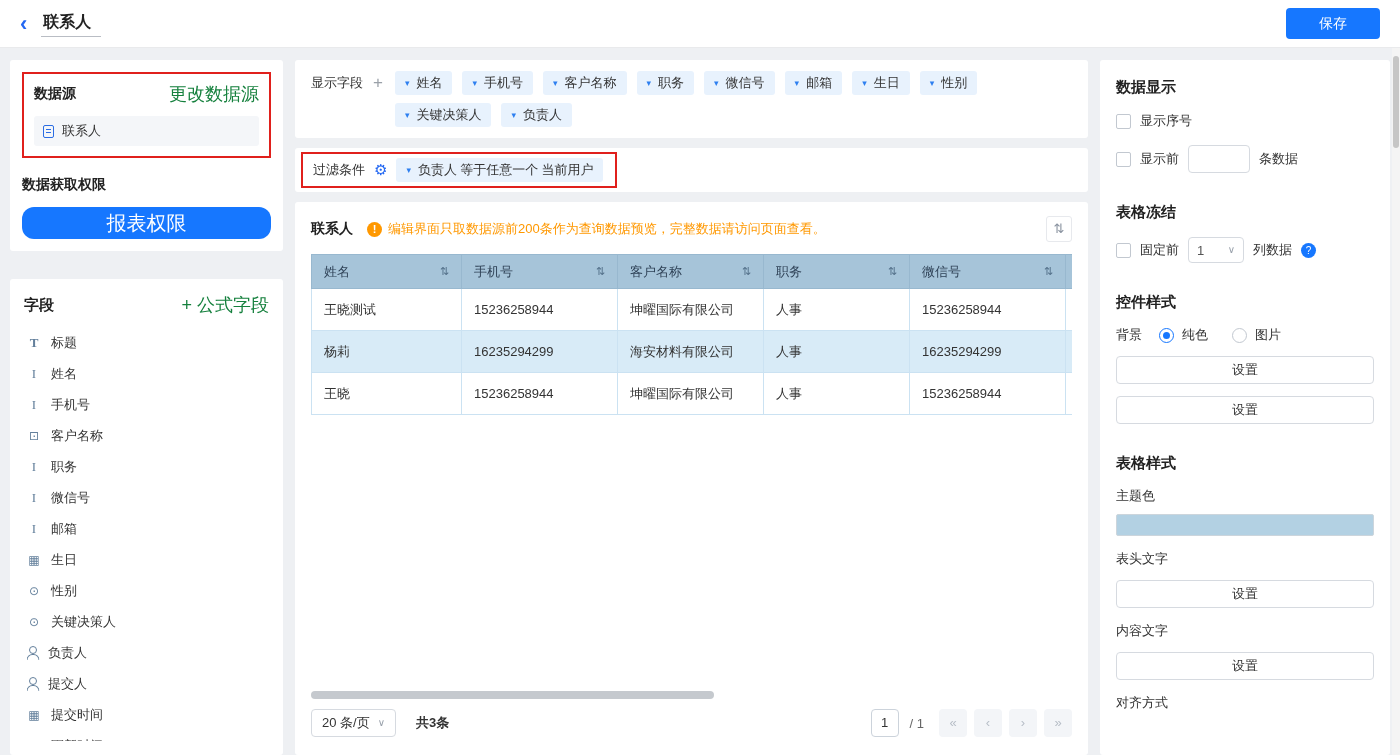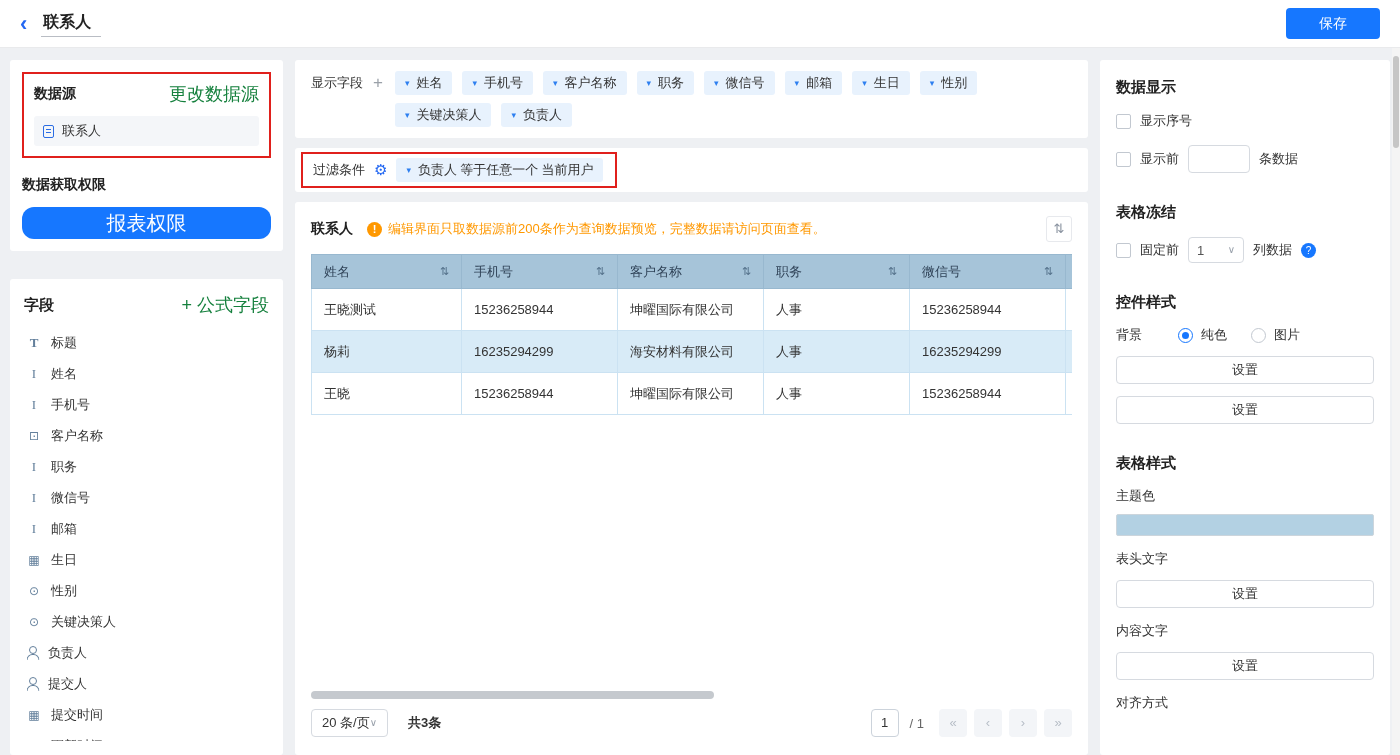--- a/index.html
+++ b/index.html
@@ -60,40 +60,40 @@
   table{border-collapse:collapse;table-layout:fixed;width:884px;}
   th{background:#a6c4d9;height:34px;font-size:13px;font-weight:normal;color:#2f4257;text-align:left;padding:0 12px;border:1px solid #98b8cf;}
   .th-inner{display:flex;align-items:center;justify-content:space-between;}
   .sort-arrows{color:#54718a;font-size:11px;cursor:pointer;}
   td{height:42px;background:#fff;border:1px solid #cbe2f2;padding:0 12px;color:#333;font-size:13px;overflow:hidden;white-space:nowrap;}
   tr.hl td{background:#d8ebf7;}
   .h-scrollbar{position:absolute;left:0;right:0;bottom:0;height:8px;cursor:pointer;}
   .h-thumb{width:53%;height:8px;border-radius:4px;background:#c5c9ce;cursor:pointer;}
 
   .pager{height:40px;display:flex;align-items:center;margin-top:4px;flex:none;}
-  .size-select{height:28px;border:1px solid #d6dae0;border-radius:4px;display:inline-flex;align-items:center;gap:0;padding:0 10px;cursor:pointer;}
+  .size-select{height:28px;border:1px solid #d6dae0;border-radius:4px;display:inline-flex;align-items:center;gap:8px;padding:0 10px;cursor:pointer;}
   .sel-caret{color:#98a0aa;font-size:10px;line-height:1;}
   .total{margin-left:20px;color:#333;font-weight:bold;}
   .pager-right{margin-left:auto;display:flex;align-items:center;gap:7px;}
   .page-box{width:28px;height:28px;border:1px solid #ccd3db;border-radius:4px;text-align:center;line-height:26px;color:#333;cursor:text;}
   .page-of{color:#666;margin:0 4px;}
   .pg-btns{display:inline-flex;gap:7px;margin-left:4px;}
   .pg-btn{width:28px;height:28px;background:#f3f5f8;border-radius:4px;color:#b7bec7;text-align:center;line-height:28px;font-size:13px;cursor:pointer;display:inline-block;}
 
   
   .right-panel{width:290px;padding:18px 16px;overflow:hidden;flex:none;}
   .rp-title{font-size:15px;font-weight:bold;color:#222;}
   .rp-title.mt{margin-top:30px;}
   .check-row{display:flex;align-items:center;gap:9px;margin-top:15px;color:#333;}
   .checkbox{width:15px;height:15px;border:1px solid #c2c8d0;border-radius:2px;background:#fff;cursor:pointer;flex:none;}
   .num-input{width:62px;height:28px;border:1px solid #d6dae0;border-radius:4px;background:#fff;cursor:text;}
   .mini-select{width:56px;height:26px;border:1px solid #d6dae0;border-radius:4px;display:inline-flex;align-items:center;justify-content:space-between;padding:0 8px;color:#555;cursor:pointer;}
   .help-icon{width:15px;height:15px;border-radius:50%;background:#1677ff;color:#fff;font-size:10px;text-align:center;line-height:15px;cursor:pointer;flex:none;}
   .radio-row{display:flex;align-items:center;gap:8px;margin-top:14px;}
-  .radio-row .lbl{margin-right:28px;}
+  .radio-row .lbl{margin-right:9px;}
   .radio{width:15px;height:15px;border:1px solid #c2c8d0;border-radius:50%;position:relative;cursor:pointer;flex:none;background:#fff;}
   .radio.checked{border-color:#1677ff;}
   .radio.checked::after{content:"";position:absolute;inset:3px;background:#1677ff;border-radius:50%;}
   .radio-lbl{margin-right:16px;}
   .set-btn{display:block;width:100%;height:28px;border:1px solid #d6dae0;background:#fff;border-radius:4px;color:#333;font-size:13px;margin-top:12px;cursor:pointer;}
   .rp-label{margin-top:14px;color:#333;}
   .swatch{height:22px;border:1px solid #ccd5dc;margin-top:9px;border-radius:2px;cursor:pointer;}
 
   .v-scrollbar{position:absolute;top:48px;right:0;bottom:0;width:8px;background:#f4f4f4;cursor:pointer;}
   .v-thumb{position:absolute;top:8px;left:1px;width:6px;height:92px;background:#c6c6c6;border-radius:3px;cursor:pointer;}

